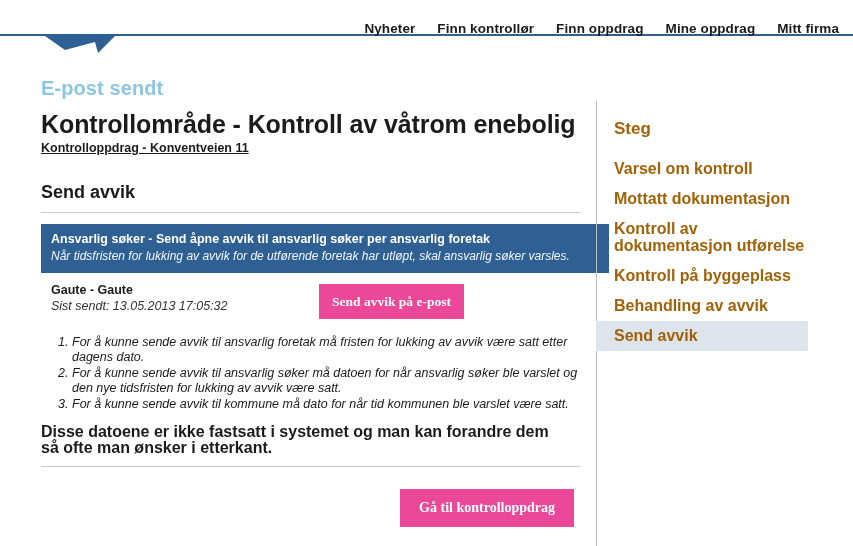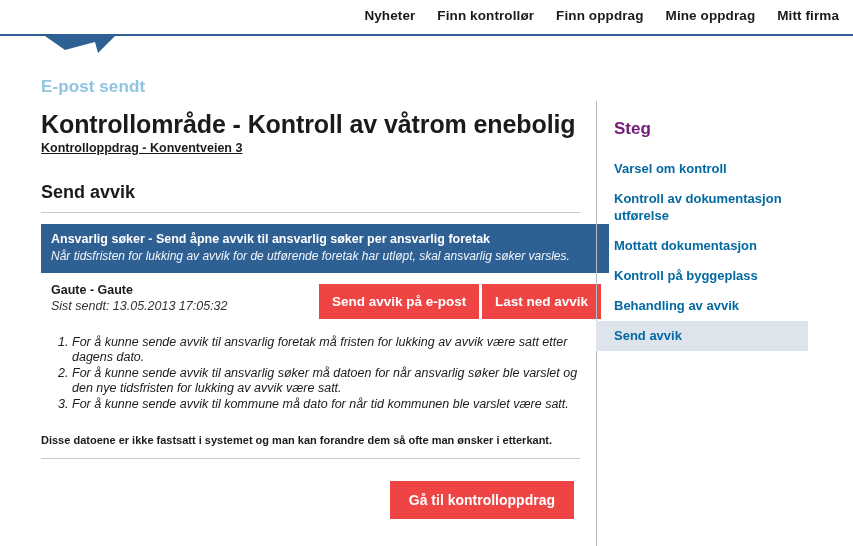--- a/index.html
+++ b/index.html
@@ -23,21 +23,21 @@
     left: 0; top: 0;
     width: 853px;
     height: 36px;
     background: #ffffff;
     border-bottom: 2px solid #2f6094;
     box-sizing: border-box;
   }
   #navlist {
     position: absolute;
     right: 14px;
-    top: 8px;
+    top: 21px;
     display: flex;
     align-items: center;
     gap: 22px;
   }
   .navitem {
     font-size: 13.5px;
     font-weight: bold;
     color: #1b1b1b;
     letter-spacing: 0.1px;
     white-space: nowrap;
@@ -54,21 +54,21 @@
     height: 18px;
     overflow: hidden;
   }
   #logo-flag svg { display: block; }
 
   
   #flash {
     position: absolute;
     left: 41px;
     top: 77px;
-    font-size: 17px;
+    font-size: 20px;
     font-weight: bold;
     color: #8ec5e2;
     letter-spacing: 0.1px;
   }
 
   
   #main {
     position: absolute;
     left: 41px;
     top: 110px;
@@ -139,31 +139,31 @@
     color: #1b1b1b;
     line-height: 16px;
   }
   #sender-timestamp {
     font-size: 12.5px;
     font-style: italic;
     color: #333333;
     line-height: 16px;
   }
   .btn {
-    background: #ef4444;
+    background: #ec4899;
     color: #ffffff;
     font-size: 13.5px;
     font-weight: bold;
     border: none;
     padding: 0 13px;
     height: 35px;
     line-height: 35px;
     cursor: pointer;
     white-space: nowrap;
-    font-family: Liberation Sans, sans-serif;
+    font-family: Liberation Serif, serif;
     display: inline-block;
     box-sizing: border-box;
   }
   #btn-send-email {
     position: absolute;
     left: 268px;
     top: 2px;
   }
   #btn-download {
     position: absolute;
@@ -179,22 +179,22 @@
     font-style: italic;
     color: #1b1b1b;
   }
   #rules-list li {
     line-height: 15px;
     margin-bottom: 1px;
   }
 
   
   #closing-note {
-    margin-top: 20px;
-    font-size: 11px;
+    margin-top: 12px;
+    font-size: 16px;
     font-weight: bold;
     color: #1b1b1b;
     line-height: 16px;
     width: 520px;
   }
   #bottom-rule {
     border: none;
     border-top: 1px solid #c9c9c9;
     margin: 10px 0 0 0;
   }
@@ -223,28 +223,28 @@
   }
   #sidebar {
     position: absolute;
     left: 614px;
     top: 118px;
     width: 225px;
   }
   #sidebar-heading {
     font-size: 17px;
     font-weight: bold;
-    color: #701a75;
+    color: #a16207;
     margin: 0 0 14px 0;
     line-height: 22px;
   }
   .step-item {
-    font-size: 13px;
-    font-weight: bold;
-    color: #0369a1;
+    font-size: 16px;
+    font-weight: bold;
+    color: #a16207;
     line-height: 17px;
     padding: 6px 0 7px 18px;
     margin-left: -18px;
     width: 194px;
     cursor: pointer;
   }
   .step-item.active {
     background: #dde4ec;
   }
 </style>
@@ -265,35 +265,34 @@
   <svg width="70" height="18" viewBox="0 0 70 18">
     <path d="M0 0 L70 0 L53 17 L50 6 L20 14 Z" fill="#2f6094"></path>
   </svg>
 </div>
 
 <div id="flash">E-post sendt</div>
 
 <div id="main">
 
   <h1 id="page-title">Kontrollområde - Kontroll av våtrom enebolig</h1>
-  <a id="breadcrumb-link">Kontrolloppdrag - Konventveien 3</a>
+  <a id="breadcrumb-link">Kontrolloppdrag - Konventveien 11</a>
 
   <h2 id="section-title">Send avvik</h2>
   <hr class="rule">
 
   <div id="banner">
     <div id="banner-title">Ansvarlig søker - Send åpne avvik til ansvarlig søker per ansvarlig foretak</div>
     <div id="banner-subtitle">Når tidsfristen for lukking av avvik for de utførende foretak har utløpt, skal ansvarlig søker varsles.</div>
   </div>
 
   <div id="sender-row">
     <div id="sender-name">Gaute - Gaute</div>
     <div id="sender-timestamp">Sist sendt: 13.05.2013 17:05:32</div>
     <button class="btn" id="btn-send-email">Send avvik på e-post</button>
-    <button class="btn" id="btn-download">Last ned avvik</button>
   </div>
 
   <ol id="rules-list">
     <li>For å kunne sende avvik til ansvarlig foretak må fristen for lukking av avvik være satt etter dagens dato.</li>
     <li>For å kunne sende avvik til ansvarlig søker må datoen for når ansvarlig søker ble varslet og den nye tidsfristen for lukking av avvik være satt.</li>
     <li>For å kunne sende avvik til kommune må dato for når tid kommunen ble varslet være satt.</li>
   </ol>
 
   <div id="closing-note">Disse datoene er ikke fastsatt i systemet og man kan forandre dem så ofte man ønsker i etterkant.</div>
   <hr id="bottom-rule">
@@ -301,18 +300,18 @@
   <div id="footer-action">
     <button class="btn" id="btn-goto">Gå til kontrolloppdrag</button>
   </div>
 </div>
 
 <div id="sidebar-divider"></div>
 
 <div id="sidebar">
   <div id="sidebar-heading">Steg</div>
   <div class="step-item">Varsel om kontroll</div>
+  <div class="step-item">Mottatt dokumentasjon</div>
   <div class="step-item">Kontroll av dokumentasjon utførelse</div>
-  <div class="step-item">Mottatt dokumentasjon</div>
   <div class="step-item">Kontroll på byggeplass</div>
   <div class="step-item">Behandling av avvik</div>
   <div class="step-item active">Send avvik</div>
 </div>
 
 </body></html>

